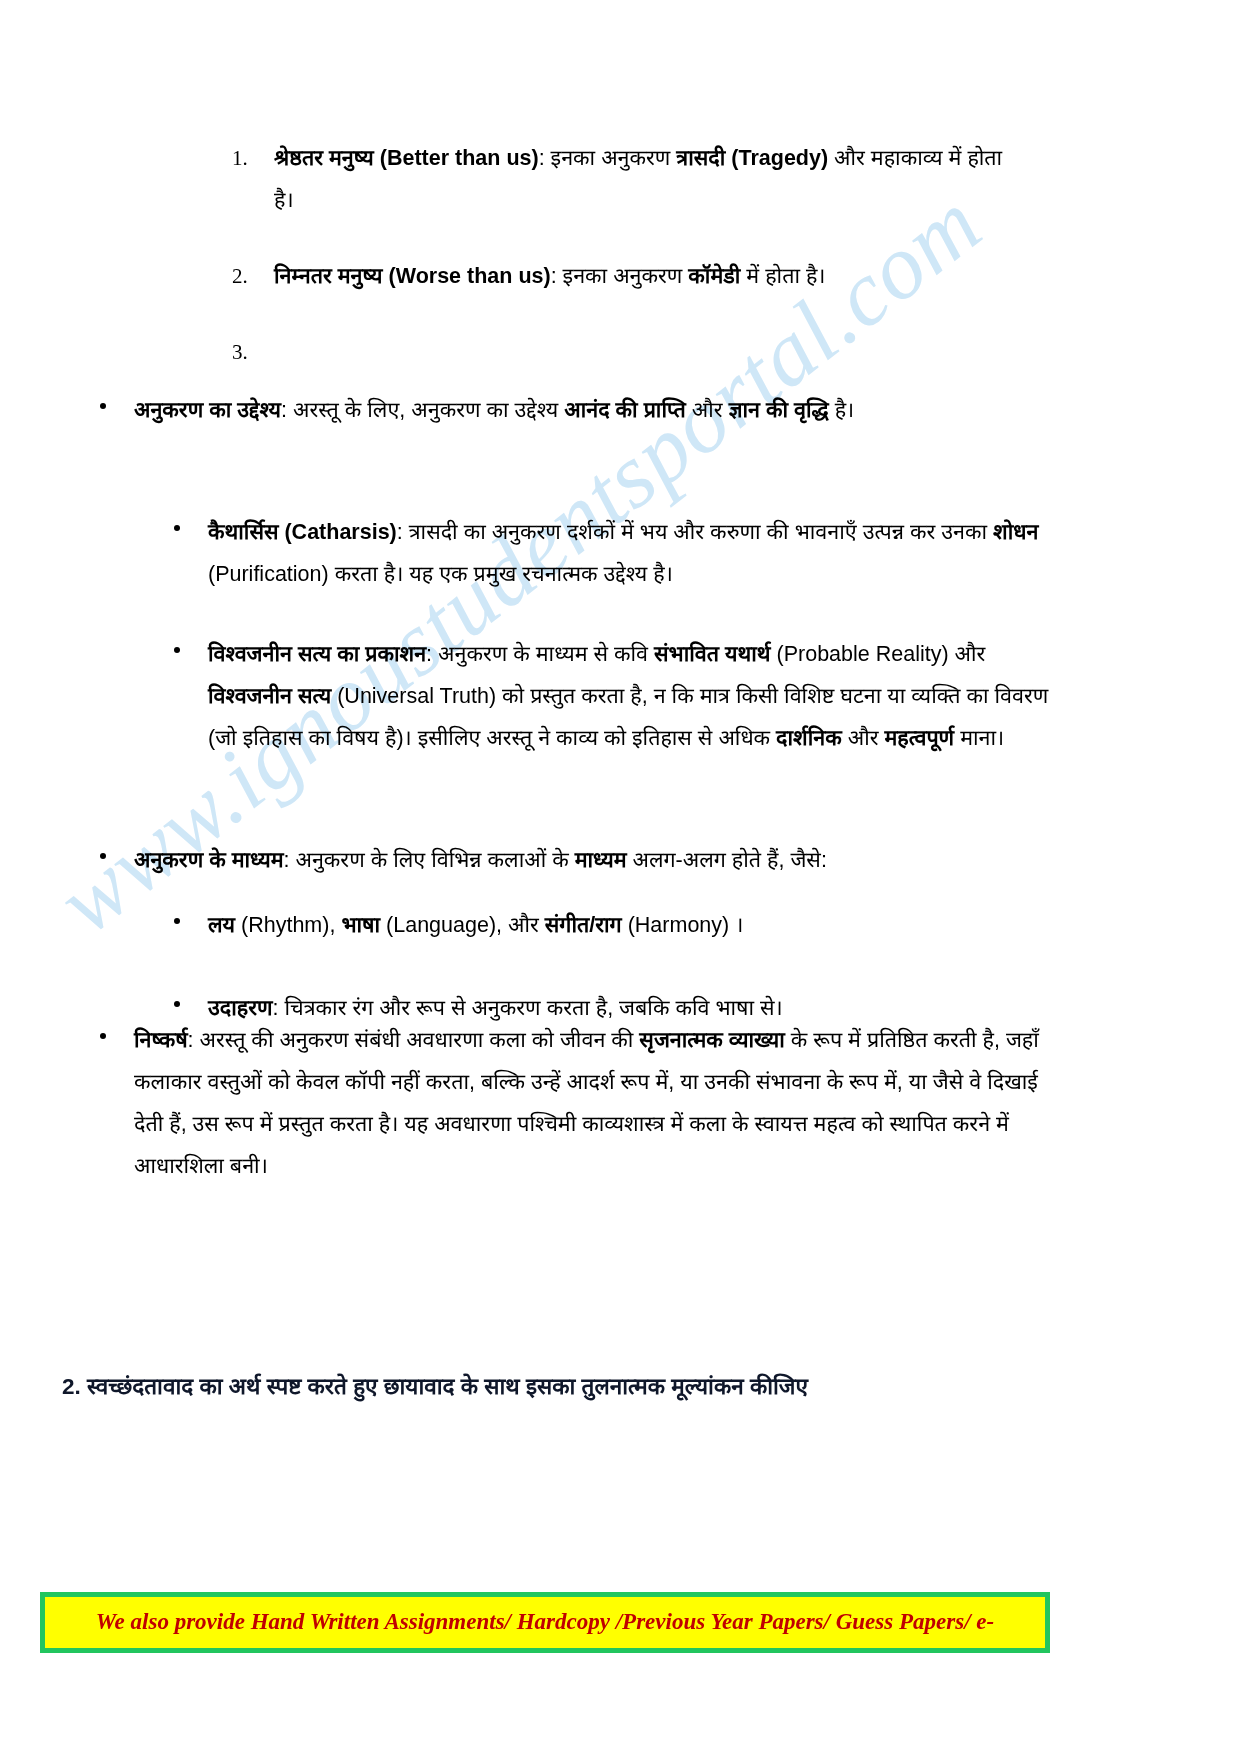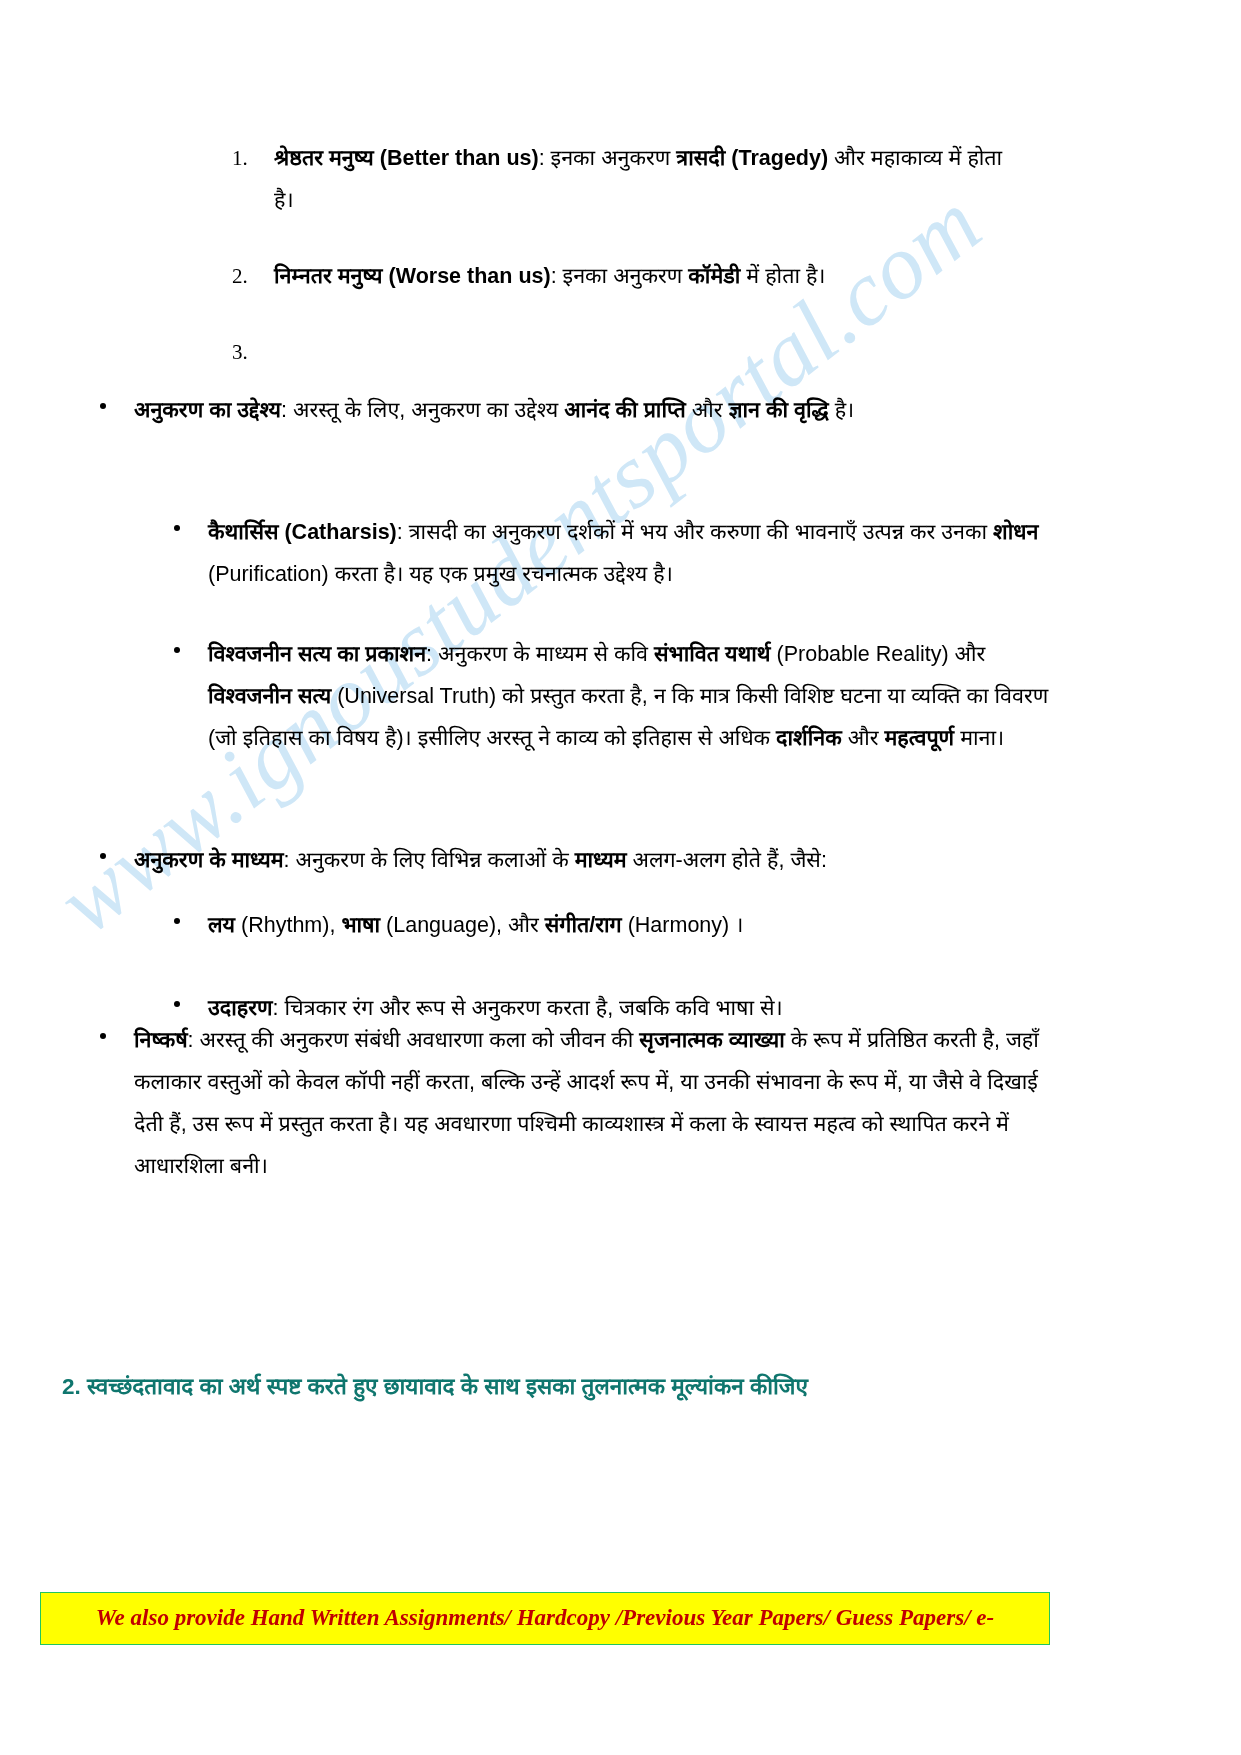--- a/index.html
+++ b/index.html
@@ -101,31 +101,31 @@
   .bullet-l2 .bullet-dot { top: 13px; }
 
   
   .q-heading {
     position: absolute;
     left: 62px;
     width: 1000px;
     font-size: 22.5px;
     font-weight: bold;
     font-family: "Liberation Sans", sans-serif;
-    color: #0f766e;
+    color: #0f172a;
   }
 
   
   .footer {
     position: absolute;
     left: 40px;
     top: 1592px;
     width: 1010px;
     background: #ffff00;
-    border: 1px solid #22c55e;
+    border: 5px solid #22c55e;
     box-sizing: border-box;
     padding: 8px 10px 10px 10px;
     text-align: center;
     font-family: "Liberation Serif", serif;
     font-style: italic;
     font-weight: bold;
     font-size: 23px;
     line-height: 1.45;
     color: #c00000;
   }

